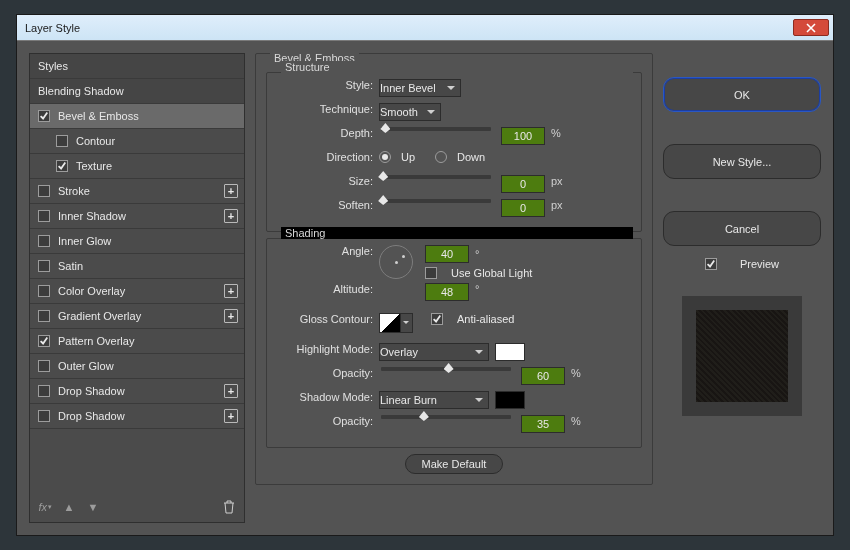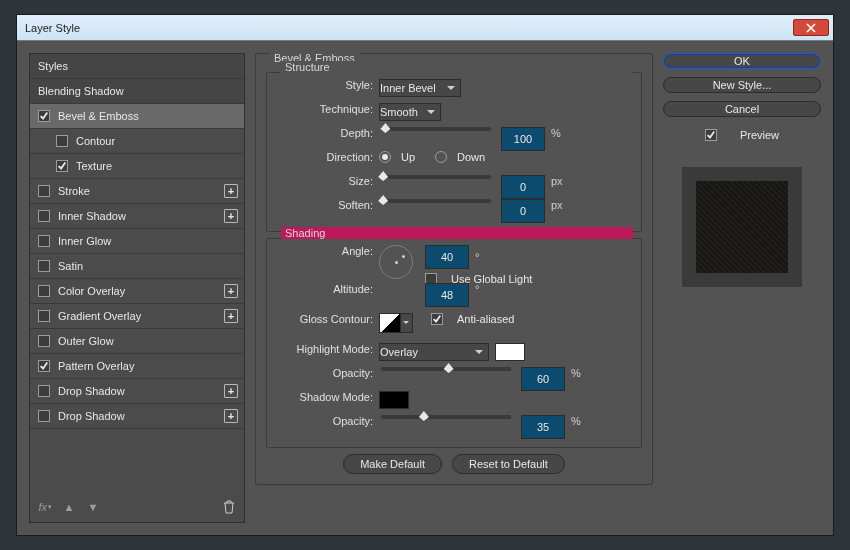--- a/index.html
+++ b/index.html
@@ -28,39 +28,39 @@
   
   .center { flex: 1; position: relative; }
   .fieldset { border: 1px solid #3b3b3b; border-radius: 2px; padding: 10px 10px 10px 10px; margin-bottom: 8px; }
   .legend { position: relative; top: -18px; left: 4px; background: #535353; padding: 0 4px; color: #d9d9d9; display: inline-block; }
   .section-title { color: #d9d9d9; margin: -6px 0 4px 6px; display: block; }
   .inner-fieldset { border: 1px solid #3b3b3b; border-radius: 2px; padding: 8px; margin-bottom: 6px; }
   .row { display: flex; align-items: flex-start; height: 24px; gap: 6px; }
   .lbl { width: 98px; text-align: right; color: #e0e0e0; }
   .select { background: #474747; border: 1px solid #2c2c2c; color: #e8e8e8; height: 18px; padding: 0 16px 0 0; position: relative; min-width: 60px; display: inline-flex; align-items: center; }
   .select::after { content: ""; position: absolute; right: 5px; top: 6px; border: 4px solid transparent; border-top-color: #cfcfcf; }
-  .num { width: 44px; height: 24px; background: #0c4a6e; border: 1px solid #2c2c2c; color: #e8e8e8; text-align: center; display: inline-flex; align-items: center; justify-content: center; }
+  .num { width: 44px; height: 18px; background: #4d7c0f; border: 1px solid #2c2c2c; color: #e8e8e8; text-align: center; display: inline-flex; align-items: center; justify-content: center; }
   .unit { color: #d0d0d0; }
   .slider { flex: 0 0 110px; height: 4px; background: #3a3a3a; margin: 0 4px 0 2px; position: relative; border-radius: 1px; }
   .slider .thumb { position: absolute; top: -4px; width: 10px; height: 10px; background: #e8e8e8; clip-path: polygon(50% 0, 100% 60%, 50% 100%, 0 60%); transform: translateX(-50%); }
   .radio { width: 12px; height: 12px; border: 1px solid #9c9c9c; border-radius: 50%; display: inline-flex; align-items: center; justify-content: center; margin-right: 4px; }
   .radio.checked::after { content: ""; width: 6px; height: 6px; background: #e8e8e8; border-radius: 50%; }
   .angle-widget { width: 34px; height: 34px; border: 1px solid #7d7d7d; border-radius: 50%; margin-right: 6px; position: relative; }
   .angle-widget .dot { position: absolute; width: 3px; height: 3px; background: #cfcfcf; border-radius: 50%; }
   .swatch { width: 30px; height: 18px; border: 1px solid #2c2c2c; display: inline-block; }
   .gloss-swatch { display:inline-flex; }
   .gloss-swatch .gbox { width: 22px; height: 20px; background: linear-gradient(135deg,#fff 0 50%,#000 50% 100%); border:1px solid #2c2c2c; }
   .gloss-swatch .gdrop { width: 12px; height: 20px; background:#474747; border:1px solid #2c2c2c; border-left:none; position:relative; }
   .gloss-swatch .gdrop::after{content:"";position:absolute;right:3px;top:7px;border:3px solid transparent;border-top-color:#cfcfcf;}
   .btn { background: #474747; border: 1px solid #2c2c2c; color: #e8e8e8; height: 20px; padding: 0 16px; border-radius: 10px; display: inline-flex; align-items: center; justify-content: center; }
   .btnrow { display: flex; gap: 10px; justify-content: center; margin-top: 4px; }
 
   
   .right { width: 158px; display: flex; flex-direction: column; gap: 8px; }
-  .rbtn { width: 100%; height: 16px; background: #474747; border: 1px solid #2c2c2c; border-radius: 11px; color: #e8e8e8; display: flex; align-items: center; justify-content: center; }
+  .rbtn { width: 100%; height: 35px; background: #474747; border: 1px solid #2c2c2c; border-radius: 11px; color: #e8e8e8; display: flex; align-items: center; justify-content: center; margin-top: 24px; }
   .rbtn.ok { border: 1px solid #2957c4; box-shadow: 0 0 0 1px #1c3da0 inset; }
   .preview-box { margin-top: 6px; width: 120px; height: 120px; background: #3a3a3a; align-self: center; position: relative; overflow: hidden; }
   .preview-box .tex { position:absolute; inset:14px; background:
     repeating-linear-gradient(45deg,#1e1b17 0 2px,#15120f 2px 4px),
     repeating-linear-gradient(-45deg,#1e1b17 0 2px,transparent 2px 4px);
     mix-blend-mode: normal; opacity: .9;}
 </style>
 </head>
 <body>
 
@@ -118,26 +118,26 @@
             <span class="chk"></span>
             <span>Color Overlay</span>
             <span class="add-btn">+</span>
           </div>
           <div class="sl-row">
             <span class="chk"></span>
             <span>Gradient Overlay</span>
             <span class="add-btn">+</span>
           </div>
           <div class="sl-row">
-            <span class="chk"></span>
-            <span>Outer Glow</span>
-          </div>
-          <div class="sl-row">
             <span class="chk checked"></span>
             <span>Pattern Overlay</span>
+          </div>
+          <div class="sl-row">
+            <span class="chk"></span>
+            <span>Outer Glow</span>
           </div>
           <div class="sl-row">
             <span class="chk"></span>
             <span>Drop Shadow</span>
             <span class="add-btn">+</span>
           </div>
           <div class="sl-row">
             <span class="chk"></span>
             <span>Drop Shadow</span>
             <span class="add-btn">+</span>
@@ -204,21 +204,21 @@
               <div class="slider">
                   <div class="thumb" style="left: 2%;"></div>
                 </div>
               <span class="num">0</span>
               <span class="unit">px</span>
             </div>
           </div>
         </div>
 
         <div class="inner-fieldset">
-          <span class="section-title" style="position:relative;top:-14px;background:#be185d;padding:0 4px;">Shading</span>
+          <span class="section-title" style="position:relative;top:-14px;background:#000000;padding:0 4px;">Shading</span>
           <div style="margin-top:-12px;">
             <div class="row" style="height:38px;">
               <span class="lbl">Angle:</span>
               <div class="angle-widget">
                 <span class="dot" style="top:15px;left:15px;"></span>
                 <span class="dot" style="top:9px;left:22px;"></span>
               </div>
               <div style="display:flex;flex-direction:column;gap:4px;">
                 <div style="display:flex;align-items:center;gap:6px;">
                   <span class="num">40</span>
@@ -256,36 +256,38 @@
             <div class="row">
               <span class="lbl">Opacity:</span>
               <div class="slider" style="flex-basis:130px;">
                   <div class="thumb" style="left: 52%;"></div>
                 </div>
               <span class="num">60</span>
               <span class="unit">%</span>
             </div>
             <div class="row">
               <span class="lbl">Shadow Mode:</span>
+              <span class="select" style="min-width:110px;">
+                  <span>Linear Burn</span>
+                </span>
               <span class="swatch" style="background:#000000"></span>
             </div>
             <div class="row">
               <span class="lbl">Opacity:</span>
               <div class="slider" style="flex-basis:130px;">
                   <div class="thumb" style="left: 33%;"></div>
                 </div>
               <span class="num">35</span>
               <span class="unit">%</span>
             </div>
           </div>
         </div>
 
         <div class="btnrow">
           <span class="btn">Make Default</span>
-          <span class="btn">Reset to Default</span>
         </div>
       </div>
     </div>
 
     <div class="right">
       <div class="rbtn ok">OK</div>
       <div class="rbtn">New Style...</div>
       <div class="rbtn">Cancel</div>
       <div class="row" style="justify-content:center;gap:15px;margin-top:4px;">
         <span class="chk checked"></span>

